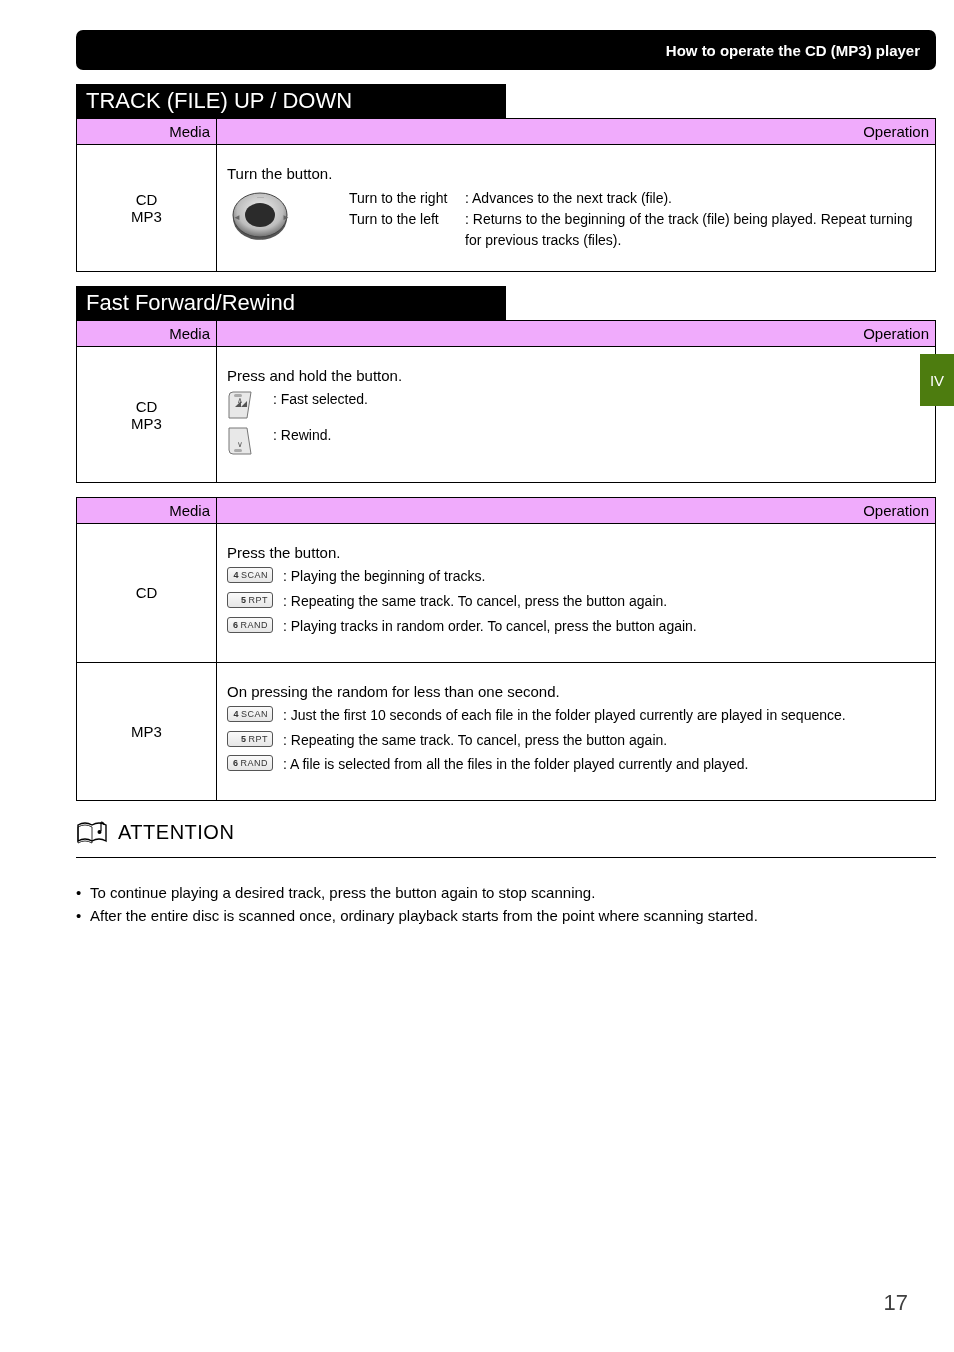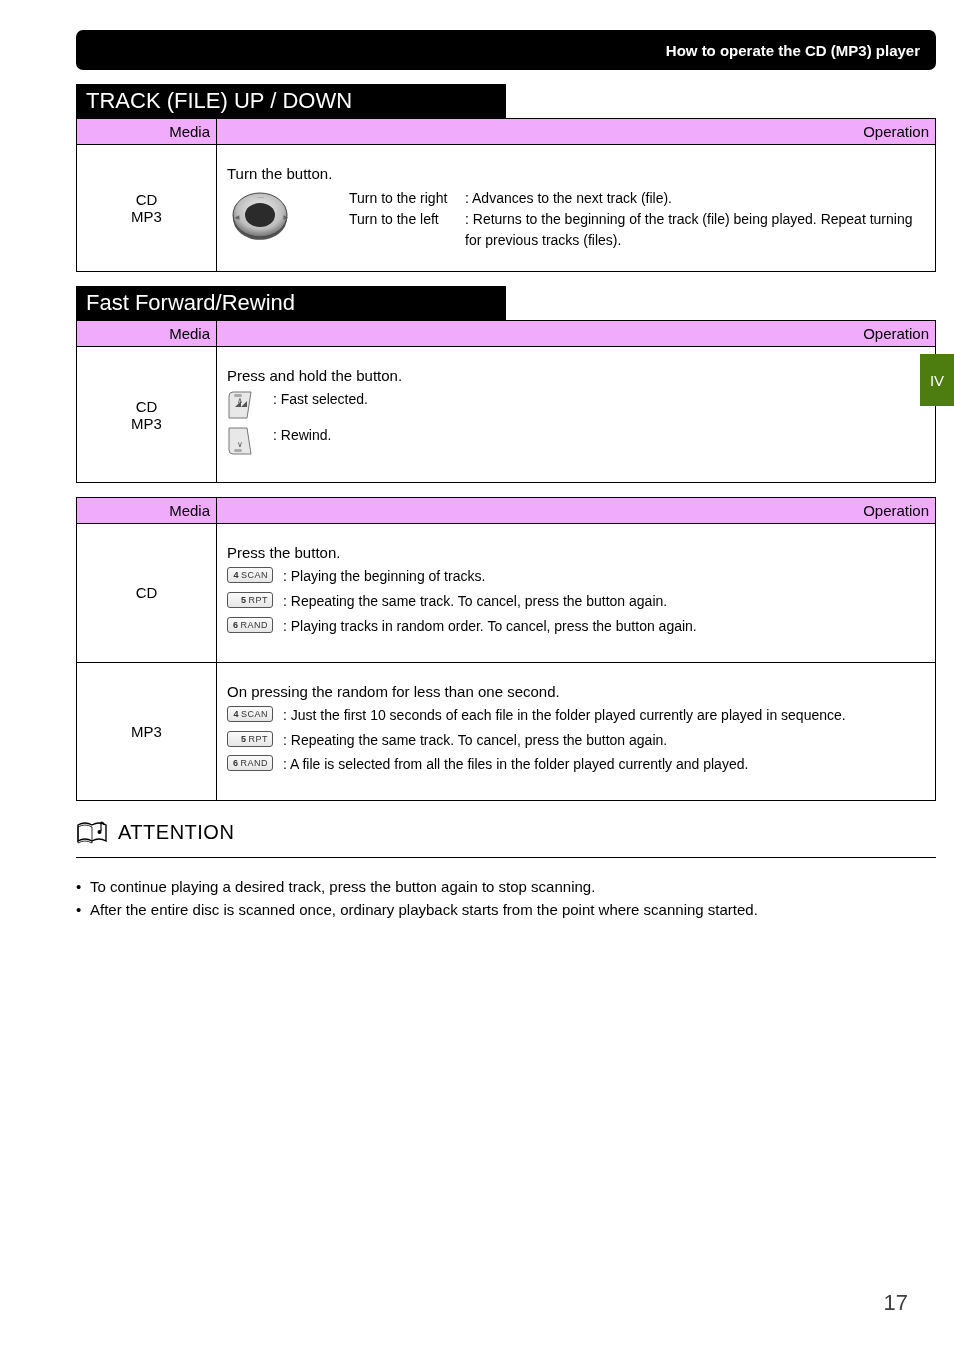--- a/index.html
+++ b/index.html
@@ -26,21 +26,21 @@
   .btn-icon.up svg, .btn-icon.dn svg { width: 28px; height: 30px; }
   .btn-key { display: inline-block; vertical-align: middle; border: 1px solid #555; border-radius: 3px; background: linear-gradient(#fafafa,#e6e6e6); font-size: 9px; padding: 2px 4px 2px 3px; min-width: 46px; text-align: right; color: #333; letter-spacing: 0.5px; }
   .btn-key .num { font-weight: bold; margin-right: 2px; font-size: 9px; }
   .op-list { margin-top: 6px; font-size: 14px; }
   .op-list .line { margin: 6px 0; display: flex; align-items: flex-start; gap: 10px; }
   .op-list .line .txt { flex: 1; line-height: 1.35; }
   .attention { margin-top: 18px; width: 860px; }
   .att-head { display: flex; align-items: center; gap: 8px; border-bottom: 1.5px solid #000; padding-bottom: 12px; }
   .att-head .icon { width: 34px; height: 26px; }
   .att-head .title { font-size: 20px; letter-spacing: 0.5px; }
-  .attention ul { list-style: none; margin-top: 18px; font-size: 15px; line-height: 1.5; }
+  .attention ul { list-style: none; margin-top: 24px; font-size: 15px; line-height: 1.5; }
   .attention ul li { position: relative; padding-left: 14px; text-align: justify; }
   .attention ul li::before { content: "•"; position: absolute; left: 0; top: 0; }
   .page-num { position: absolute; right: 46px; bottom: 36px; font-size: 22px; color: #404040; }
 </style>
 </head>
 <body>
 
 <div class="page">
   <div class="side-tab">
       <span>IV</span>

